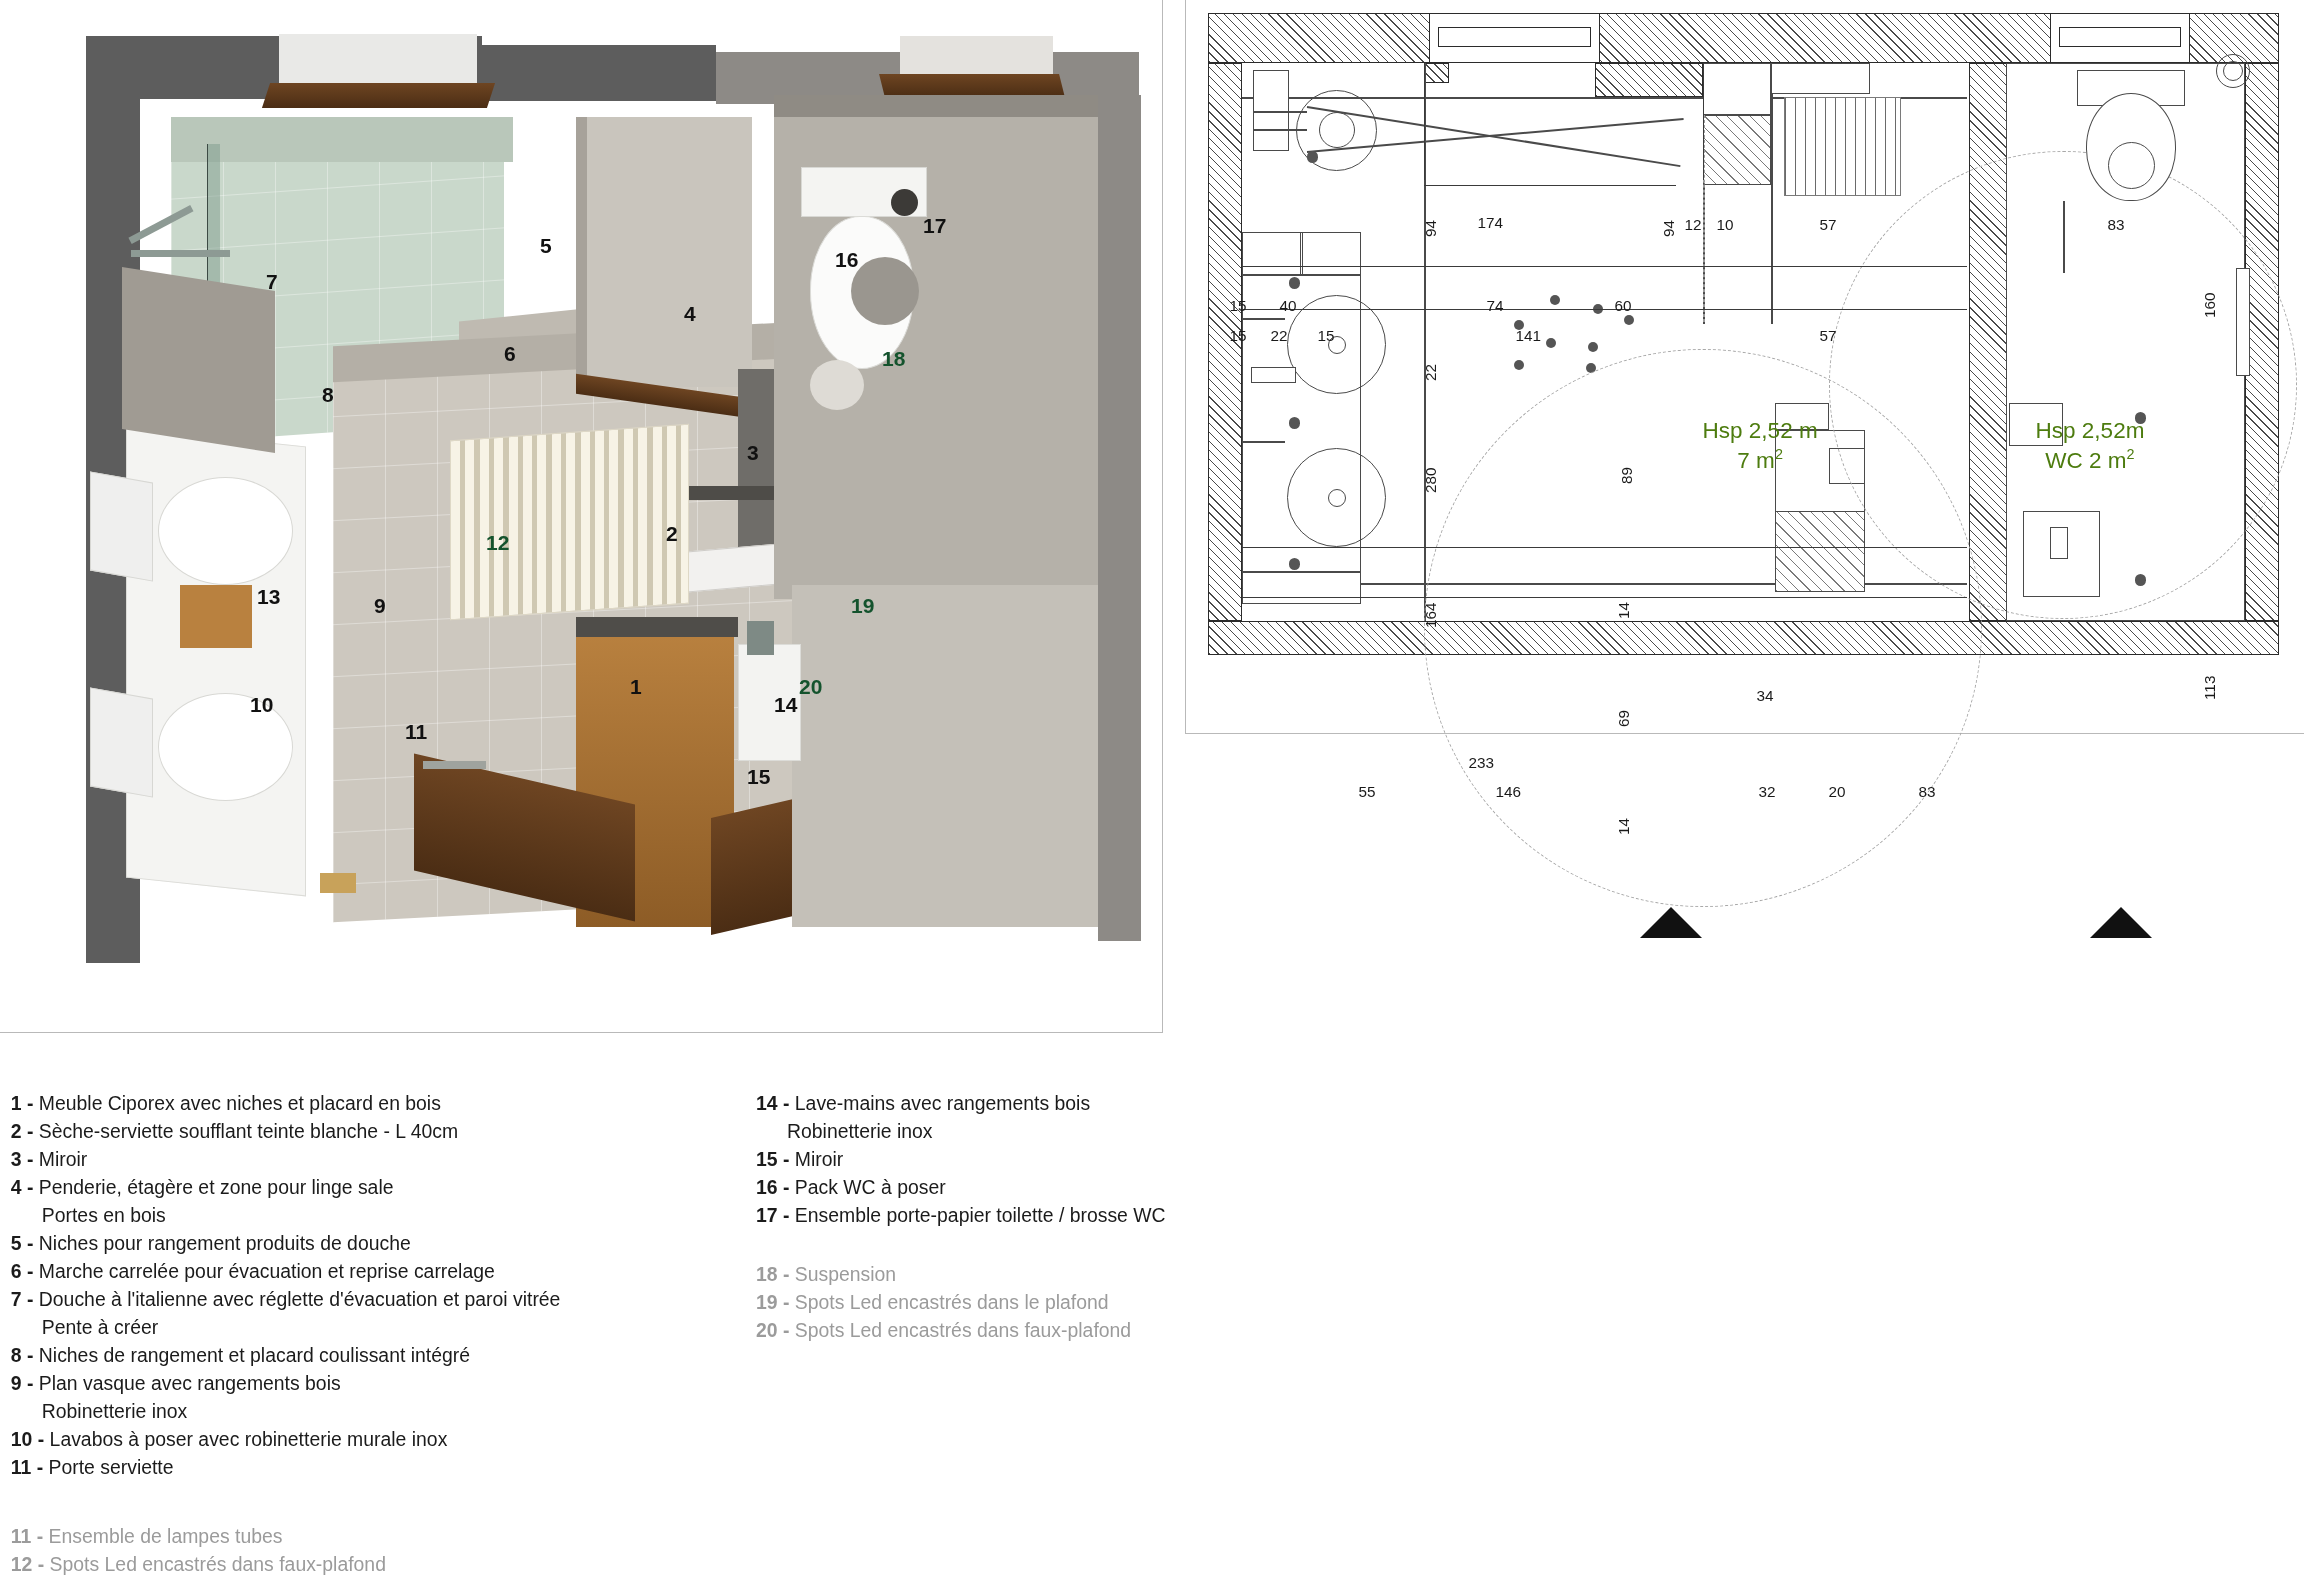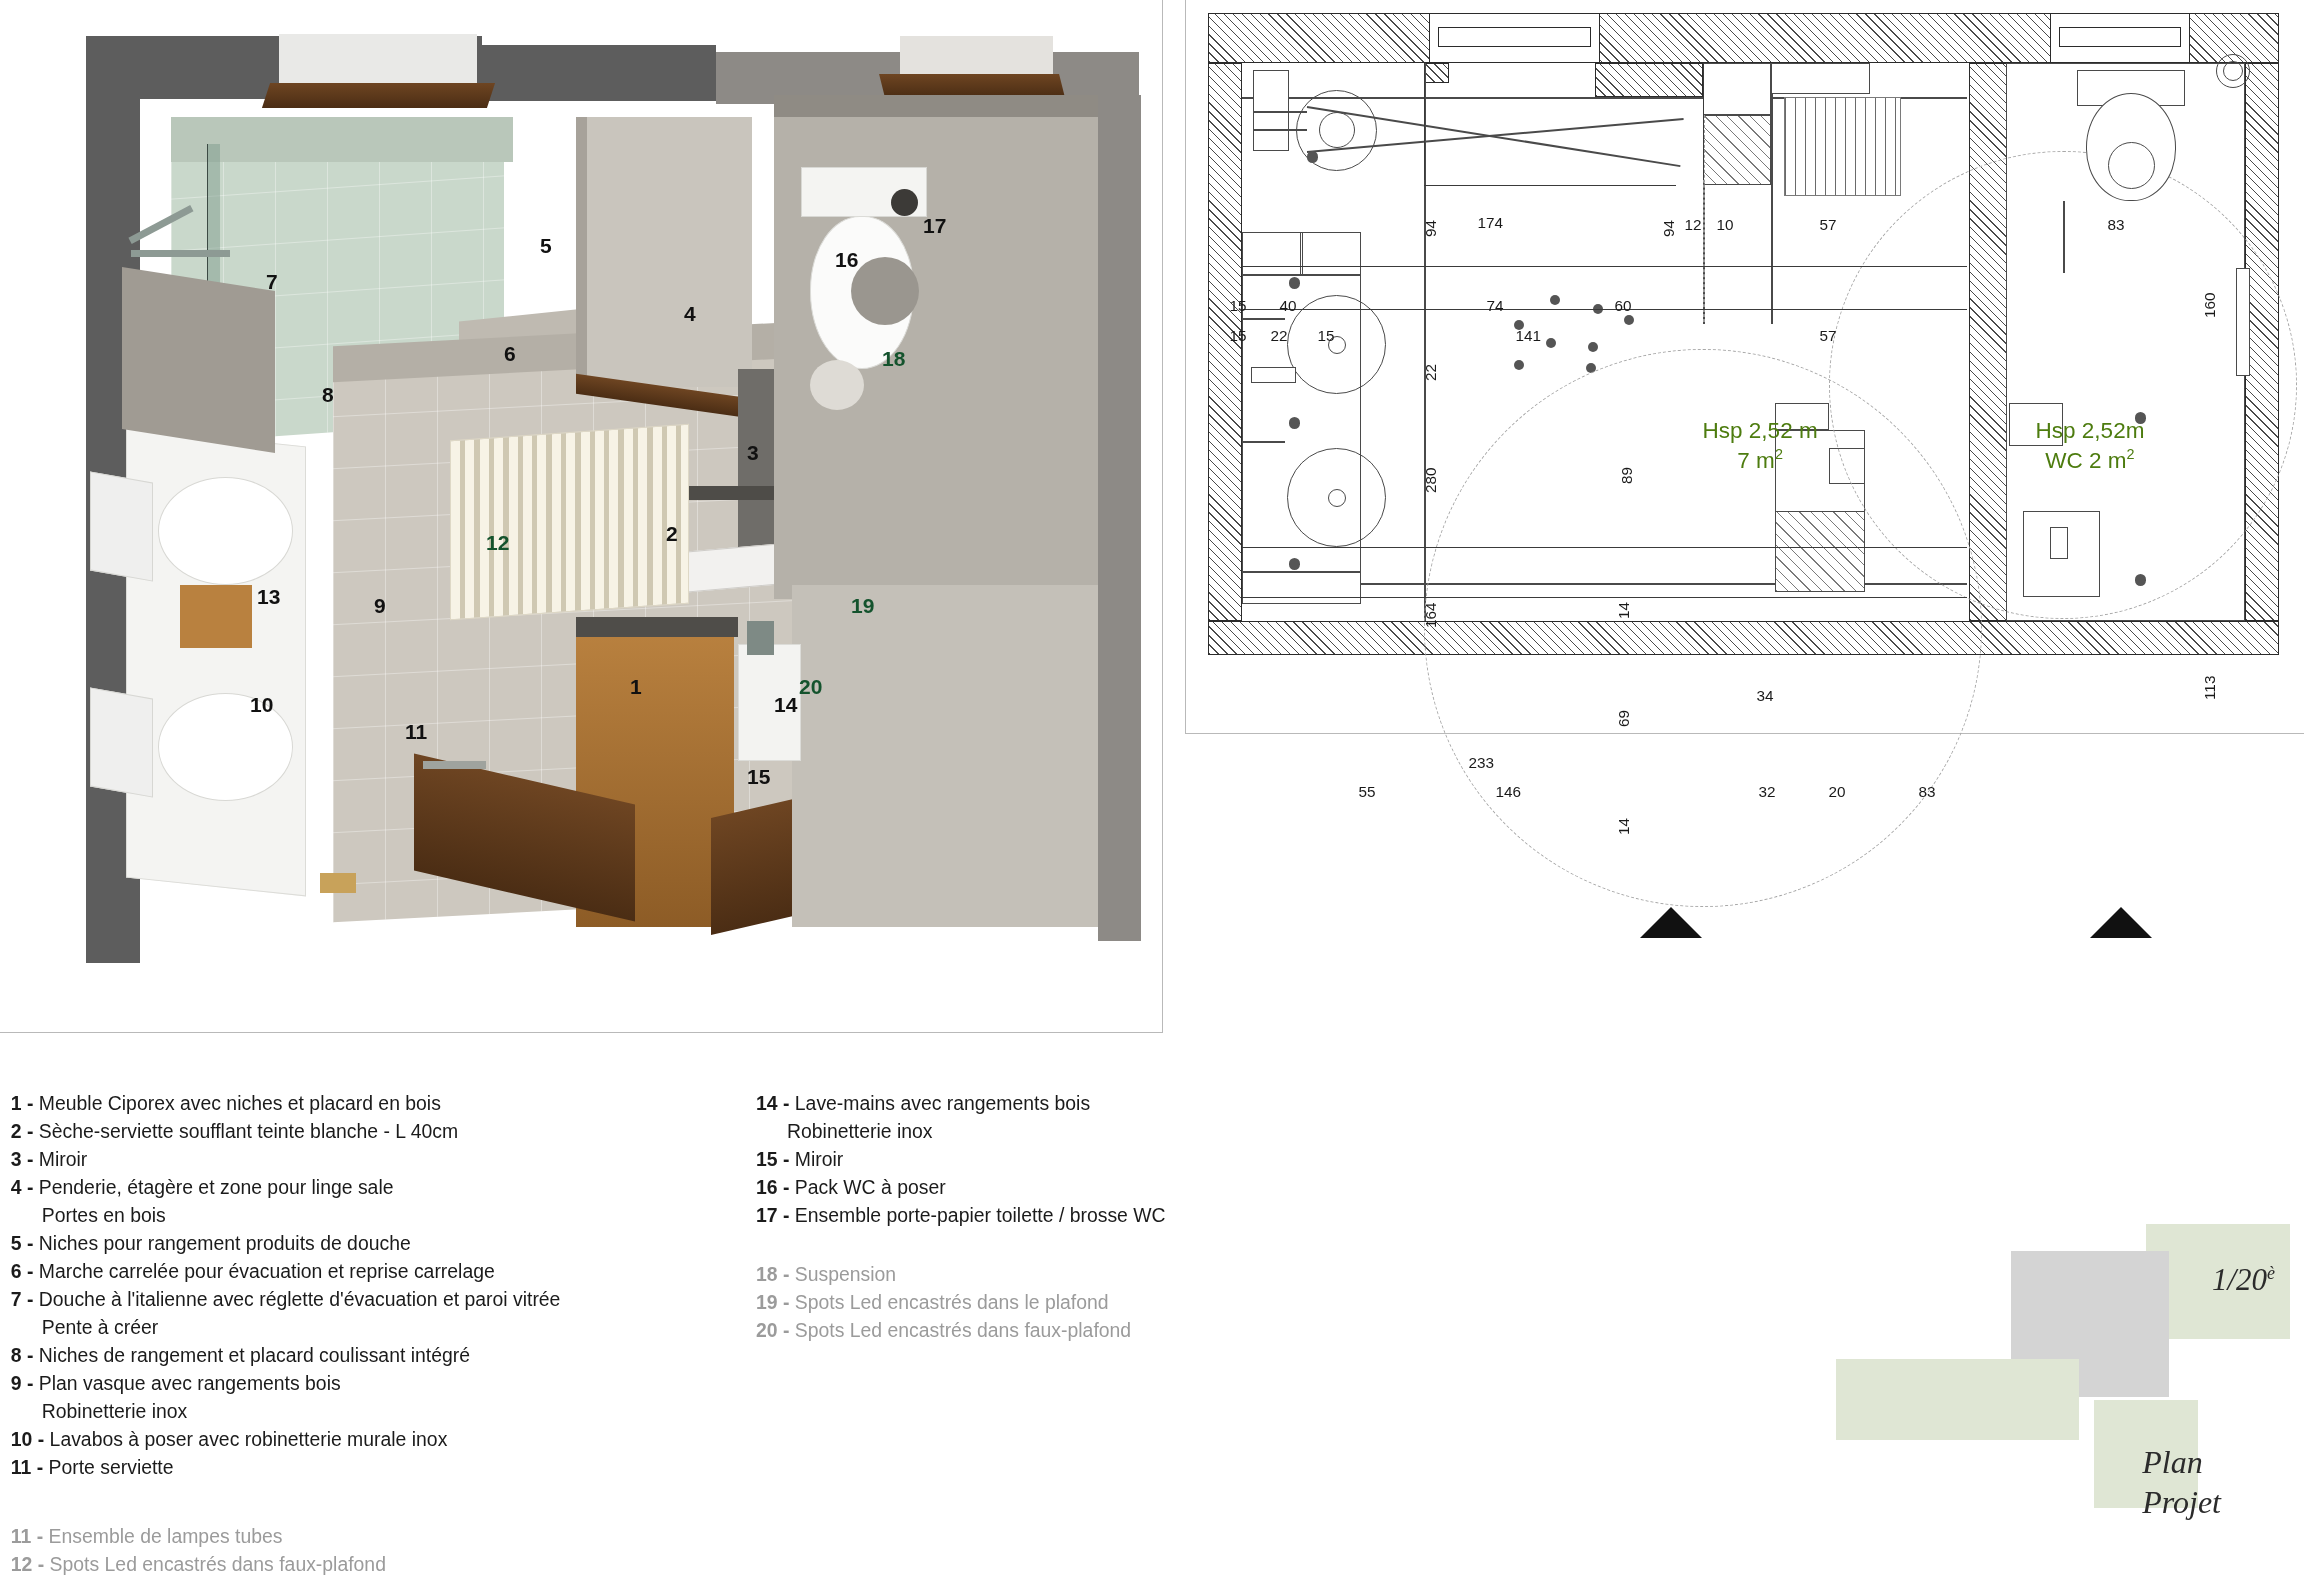--- a/index.html
+++ b/index.html
@@ -409,28 +409,15 @@
         <span>WC 2 m</span><sup style="font-size:14.4px;">2</sup>
       </div>
     </div>
   </div>
 
   <div id="legend">
     <div class="legcol" id="legcol-1"><div class="legitem"><span class="n">1 -</span><span> Meuble Ciporex avec niches et placard en bois</span></div><div class="legitem"><span class="n">2 -</span><span> Sèche-serviette soufflant teinte blanche - L 40cm</span></div><div class="legitem"><span class="n">3 -</span><span> Miroir</span></div><div class="legitem"><span class="n">4 -</span><span> Penderie, étagère et zone pour linge sale</span><span class="sub">Portes en bois</span></div><div class="legitem"><span class="n">5 -</span><span> Niches pour rangement produits de douche</span></div><div class="legitem"><span class="n">6 -</span><span> Marche carrelée pour évacuation et reprise carrelage</span></div><div class="legitem"><span class="n">7 -</span><span> Douche à l'italienne avec réglette d'évacuation et paroi vitrée</span><span class="sub">Pente à créer</span></div><div class="legitem"><span class="n">8 -</span><span> Niches de rangement et placard coulissant intégré</span></div><div class="legitem"><span class="n">9 -</span><span> Plan vasque avec rangements bois</span><span class="sub">Robinetterie inox</span></div><div class="legitem"><span class="n">10 -</span><span> Lavabos à poser avec robinetterie murale inox</span></div><div class="legitem"><span class="n">11 -</span><span> Porte serviette</span></div><div class="gap" style="height: 41px;"></div><div class="legitem grey"><span class="n">11 -</span><span> Ensemble de lampes tubes</span></div><div class="legitem grey"><span class="n">12 -</span><span> Spots Led encastrés dans faux-plafond</span></div></div>
     <div class="legcol" id="legcol-2"><div class="legitem"><span class="n">14 -</span><span> Lave-mains avec rangements bois</span><span class="sub">Robinetterie inox</span></div><div class="legitem"><span class="n">15 -</span><span> Miroir</span></div><div class="legitem"><span class="n">16 -</span><span> Pack WC à poser</span></div><div class="legitem"><span class="n">17 -</span><span> Ensemble porte-papier toilette / brosse WC</span></div><div class="gap" style="height: 31px;"></div><div class="legitem grey"><span class="n">18 -</span><span> Suspension</span></div><div class="legitem grey"><span class="n">19 -</span><span> Spots Led encastrés dans le plafond</span></div><div class="legitem grey"><span class="n">20 -</span><span> Spots Led encastrés dans faux-plafond</span></div></div>
   </div>
 
-  <div id="logo">
-    <div class="blk" id="blk-green-1"></div>
-    <div class="blk" id="blk-grey"></div>
-    <div class="blk" id="blk-green-2"></div>
-    <div class="blk" id="blk-green-3"></div>
-    <div id="scale-text">
-      <span>1/20</span><sup style="font-size:18px;">è</sup>
-    </div>
-    <div id="plan-title">
-      <span>Plan</span><br>
-      <span>Projet</span>
-    </div>
-  </div>
 
 </div>
 
 
 </body></html>

